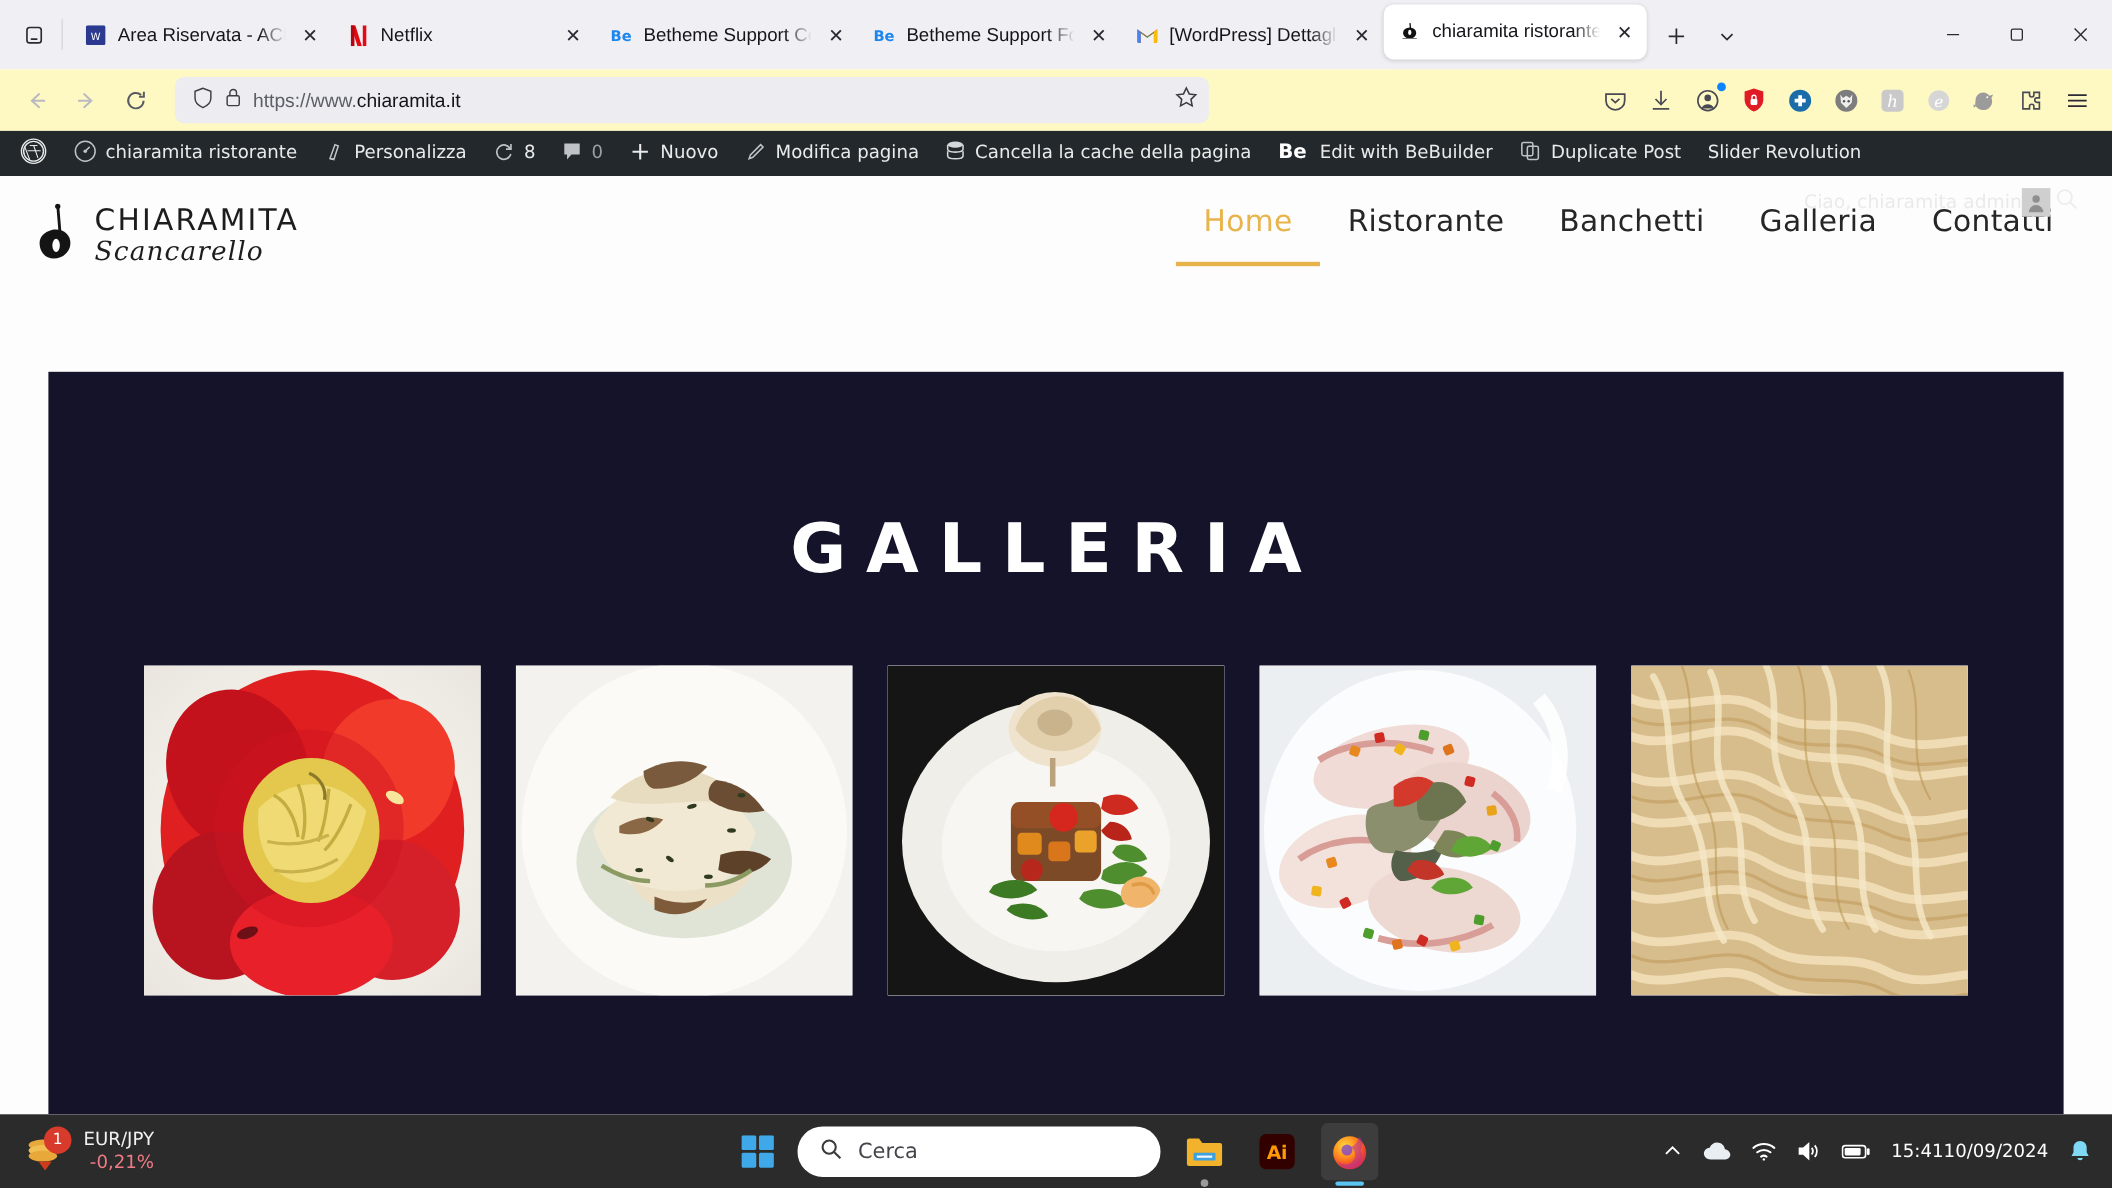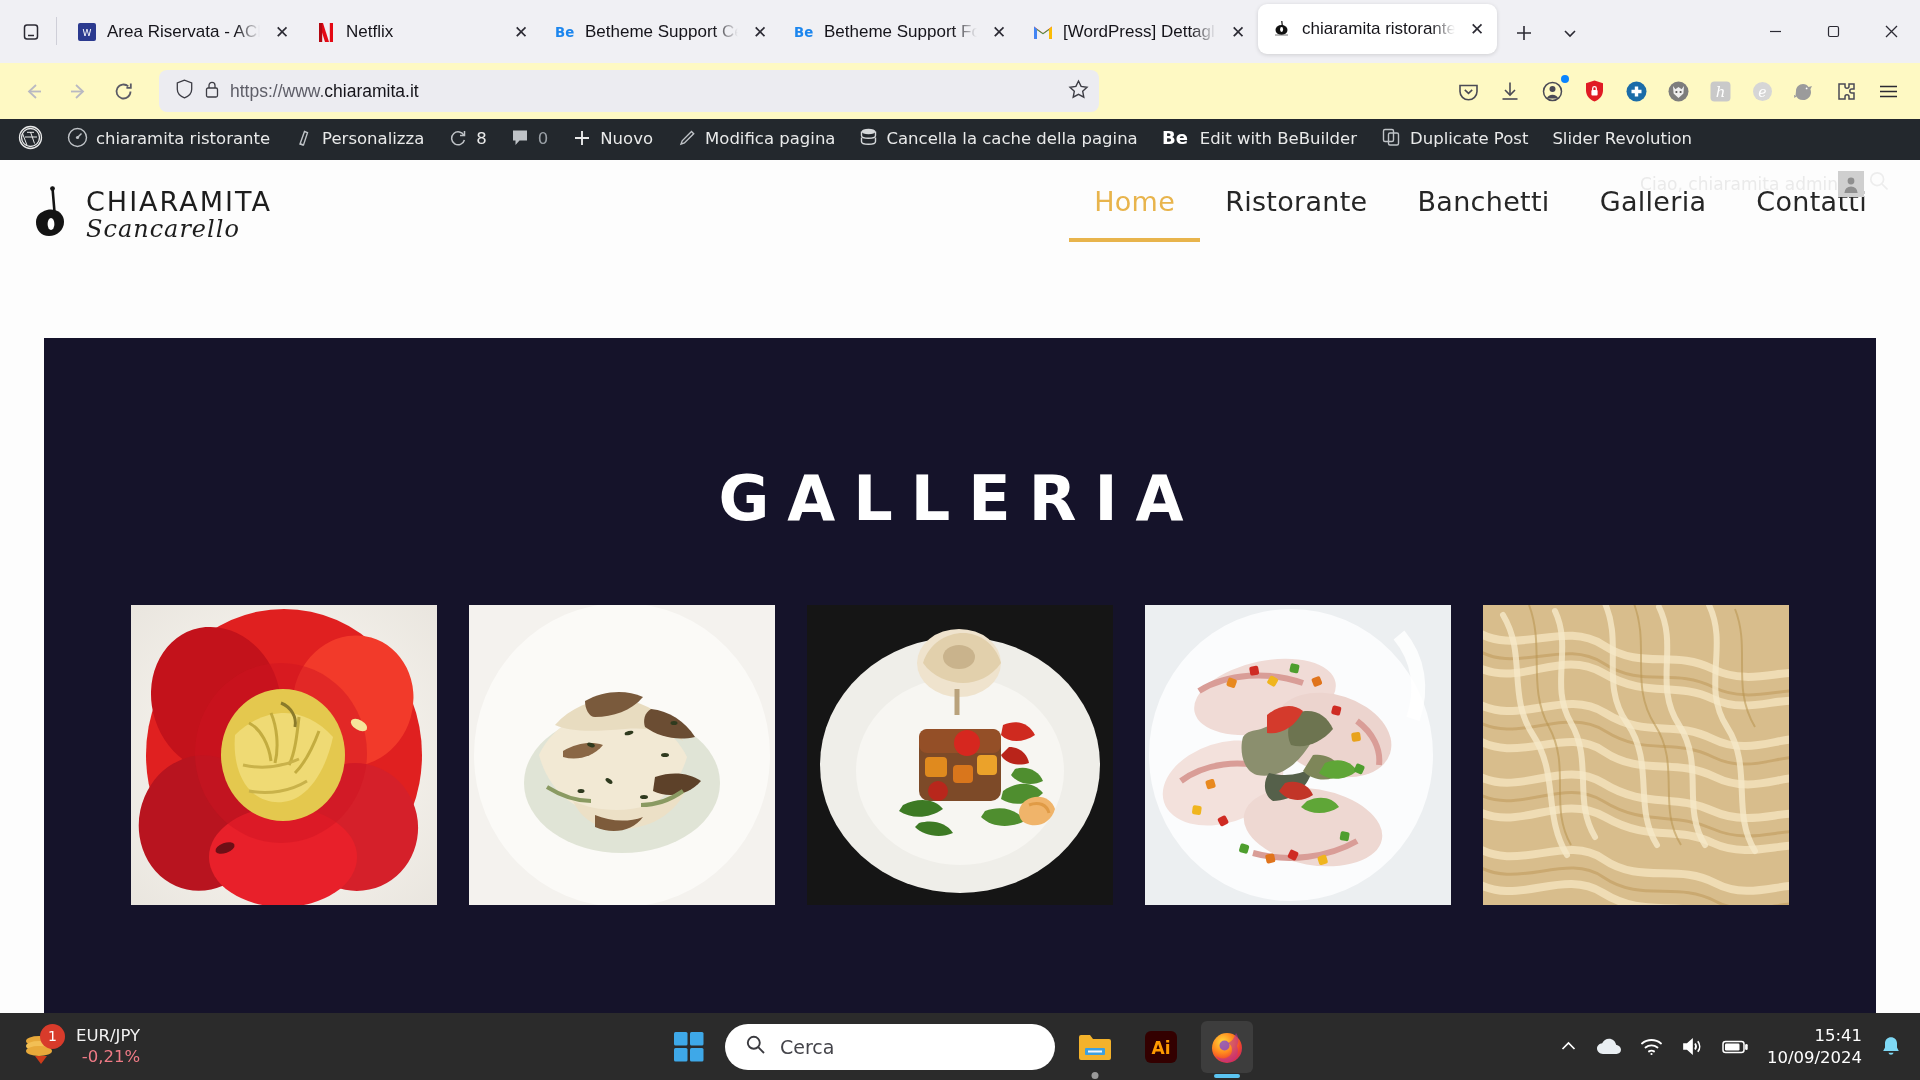--- a/index.html
+++ b/index.html
@@ -157,21 +157,21 @@
     display: flex; align-items: center; gap: 14px; padding: 0 20px; color: #444;
   }
   .searchbox .ph { font-size: 19px; color: #44444a; }
   .tb-app { width: 52px; height: 52px; display: flex; align-items: center; justify-content: center; position: relative; border-radius: 6px; }
   .tb-app.active { background: #3d3d3d; }
   .tb-app .dot { position: absolute; bottom: -6px; left: 50%; transform: translateX(-50%); width: 7px; height: 7px; border-radius: 50%; background: #9a9a9a; }
   .tb-app .bar { position: absolute; bottom: -5px; left: 50%; transform: translateX(-50%); width: 26px; height: 4px; border-radius: 2px; background: #5bc4f1; }
 
   .tb-tray { margin-left: auto; display: flex; align-items: center; gap: 18px; padding-right: 18px; }
   .tray-ico { display: flex; align-items: center; justify-content: center; color: #fff; }
-  .clock { display: flex; flex-direction: column; align-items: flex-end; line-height: 1.3; font-size: 16.5px; color: #fff; }
+  .clock { display: flex; flex-direction: row; line-height: 1.3; font-size: 16.5px; color: #fff; }
 </style>
 </head>
 <body>
 
 <div class="browser">
 
   <div class="tabstrip">
     <div class="tab-list-btn">
       <svg width="20" height="20" viewBox="0 0 20 20" fill="none" stroke="#2b2a33" stroke-width="1.5">
         <rect x="3.5" y="3" width="13" height="14" rx="2.5"></rect>

